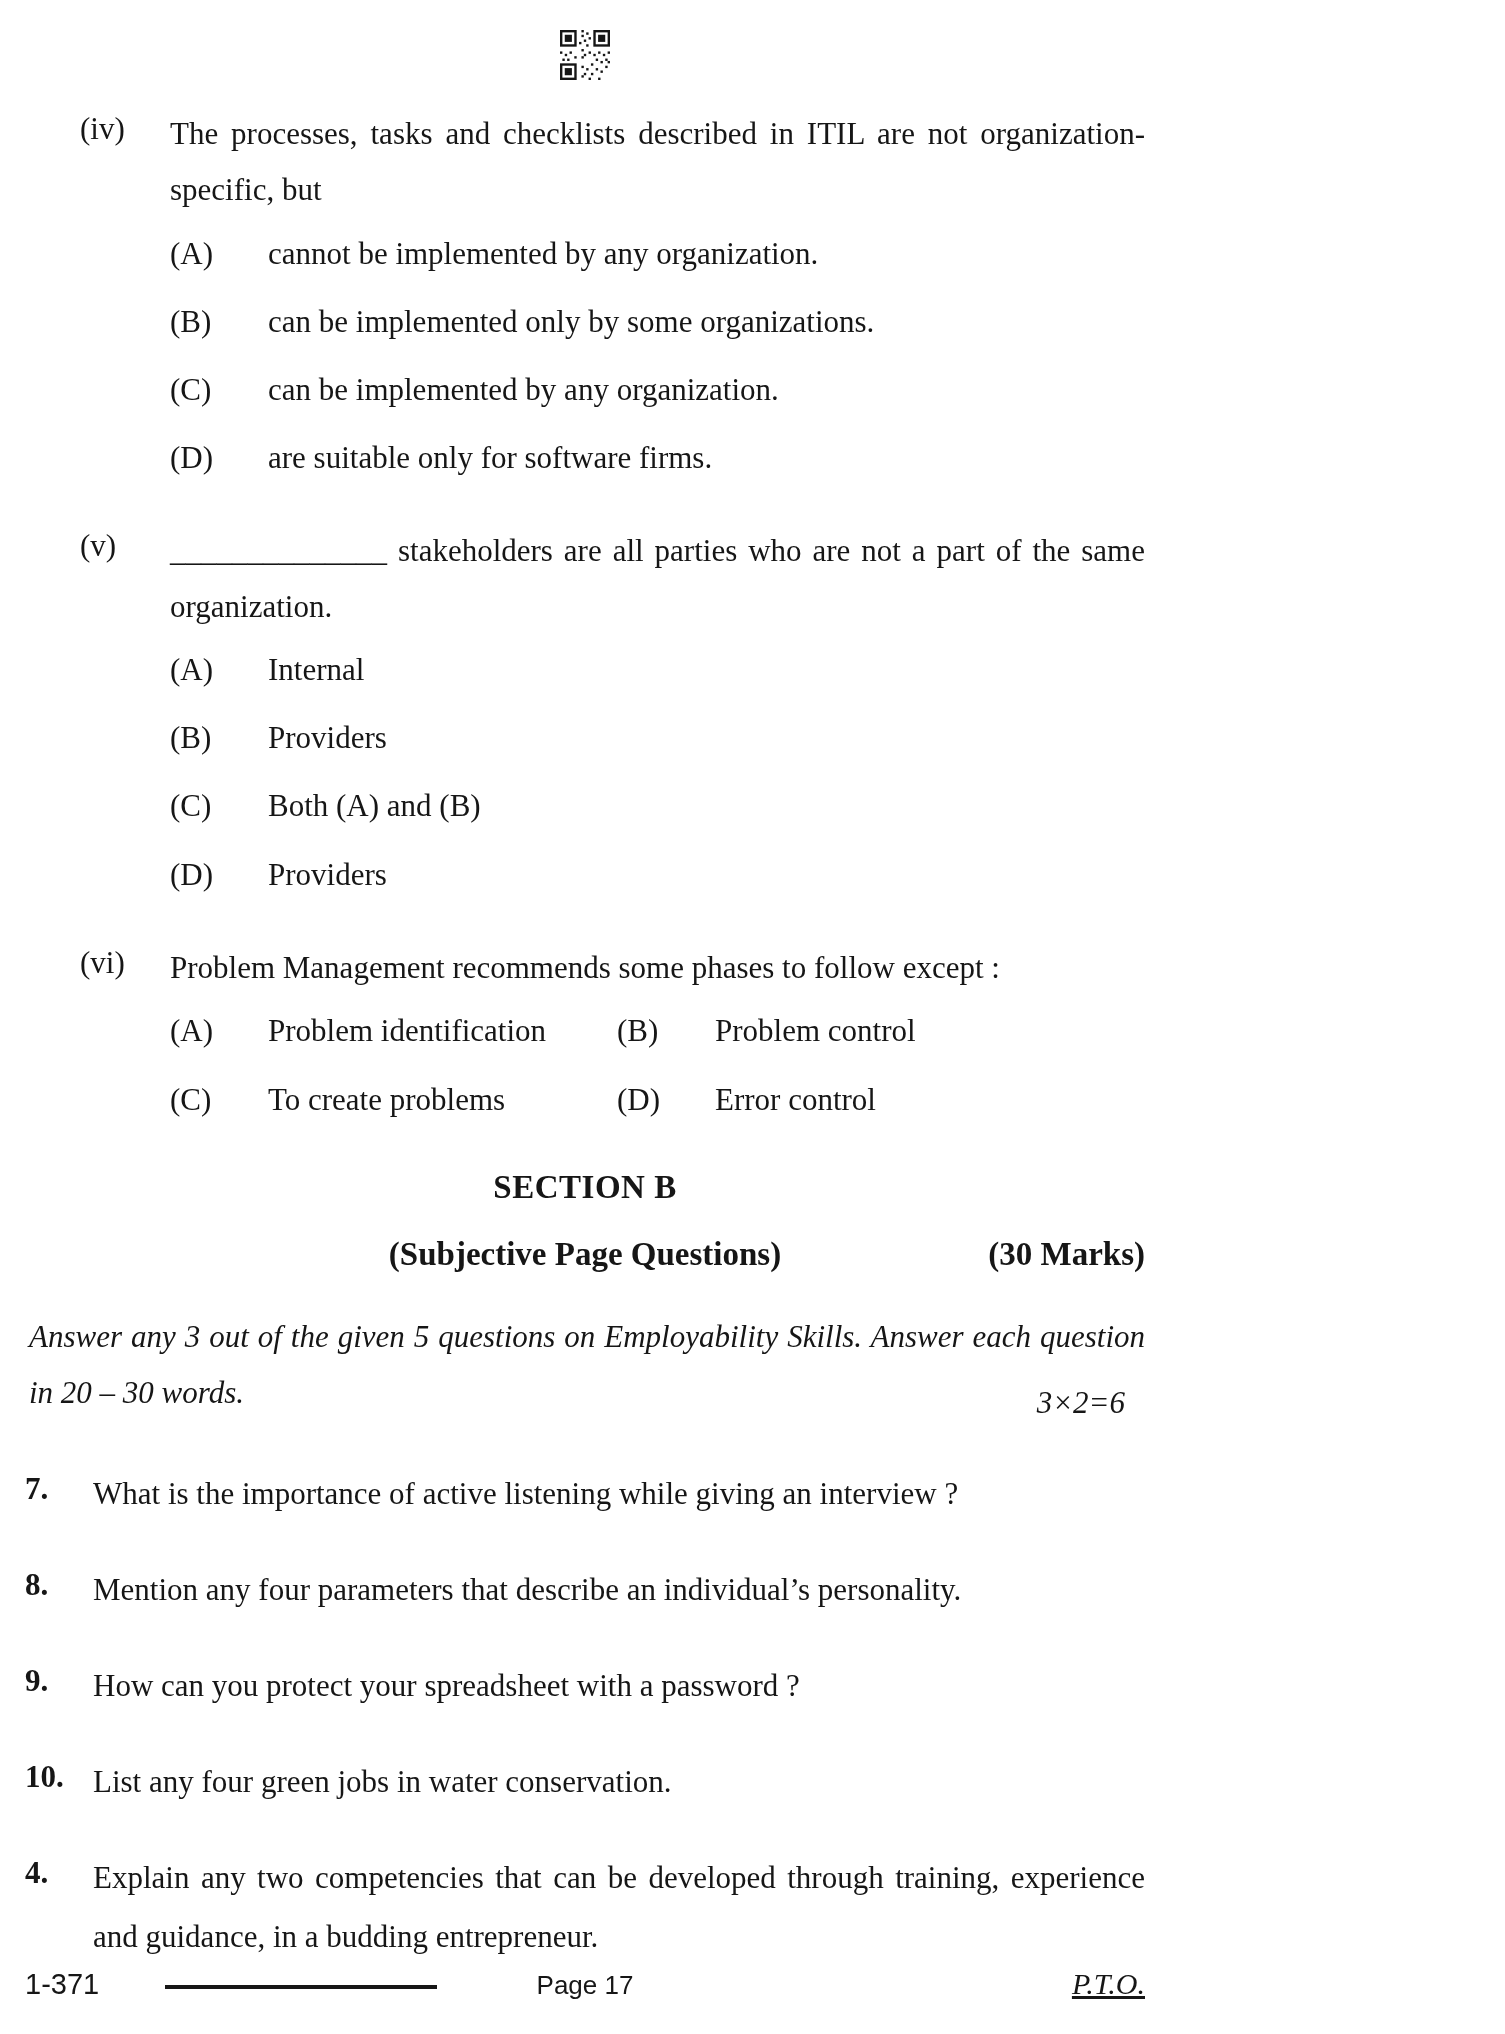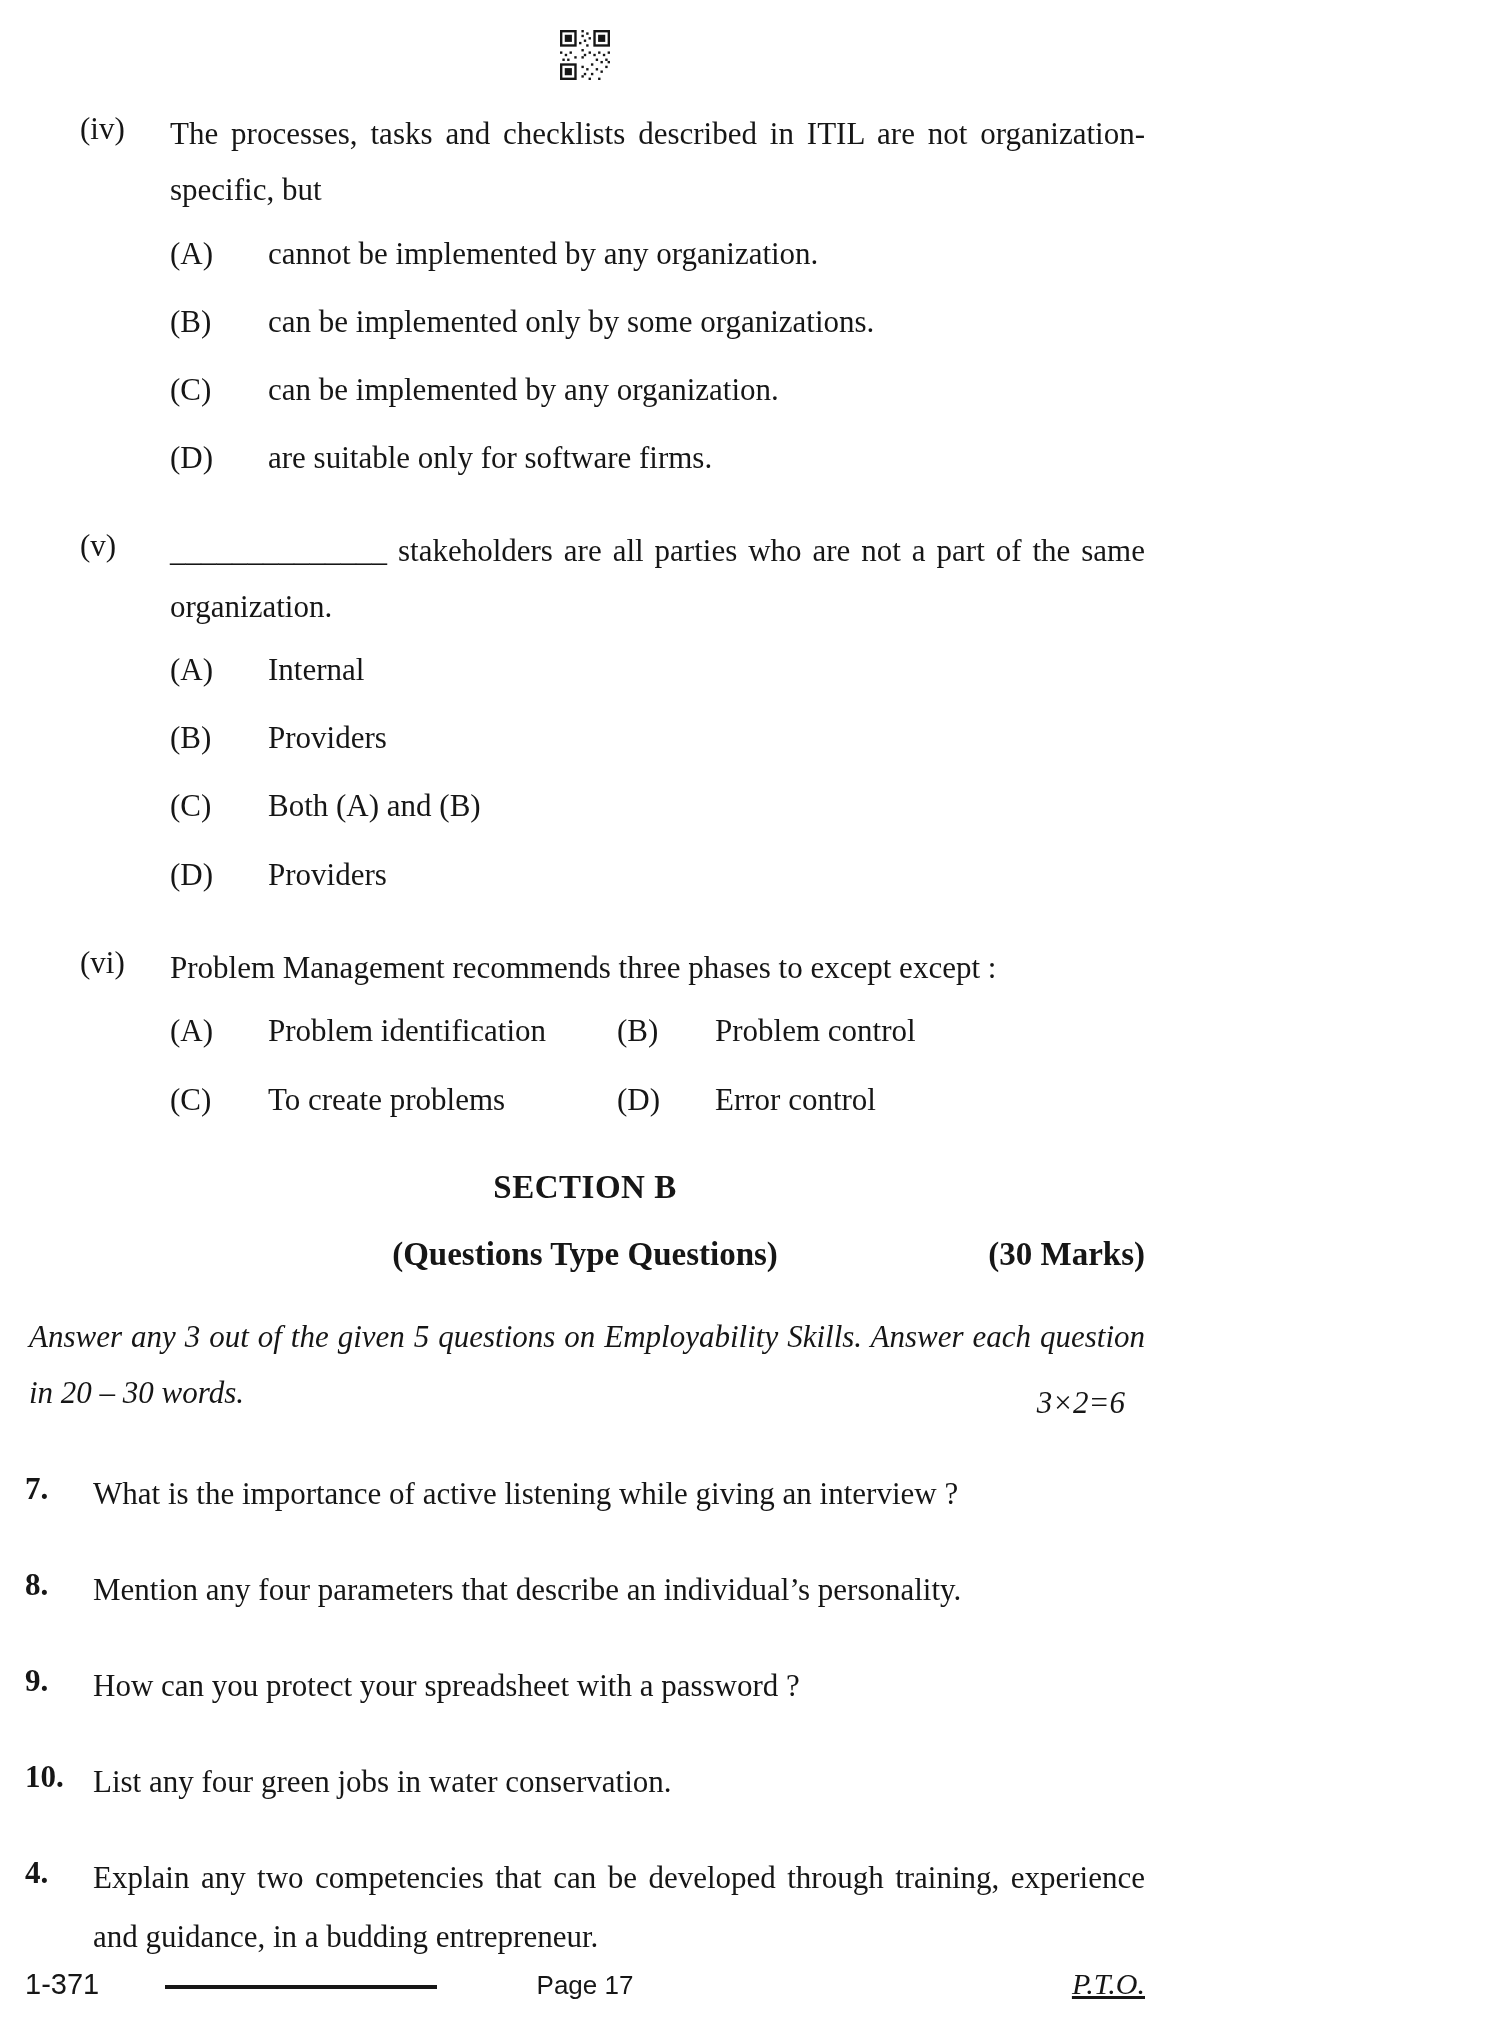--- a/index.html
+++ b/index.html
@@ -185,21 +185,21 @@
           <span>(D)</span>
           <span>Providers</span>
         </div>
       </div>
     </div>
   </div>
 
   <div class="mcq">
     <div class="mcq-num">(vi)</div>
     <div class="mcq-body">
-      <p class="mcq-text">Problem Management recommends three phases to except except :</p>
+      <p class="mcq-text">Problem Management recommends some phases to follow except :</p>
       <div class="opts2">
         <div class="opt">
           <span>(A)</span>
           <span>Problem identification</span>
         </div>
         <div class="opt">
           <span>(B)</span>
           <span>Problem control</span>
         </div>
         <div class="opt">
@@ -210,21 +210,21 @@
           <span>(D)</span>
           <span>Error control</span>
         </div>
       </div>
     </div>
   </div>
 
   <div class="section-head">
     <span class="section-title">SECTION B</span>
     <div class="section-subrow">
-      <span>(Questions Type Questions)</span>
+      <span>(Subjective Page Questions)</span>
       <span class="section-marks">(30 Marks)</span>
     </div>
   </div>
 
   <div class="instruction">
     <p>Answer any 3 out of the given 5 questions on Employability Skills. Answer each question in 20 – 30 words.</p>
     <span class="instr-marks">3×2=6</span>
   </div>
 
   <div class="subq">

